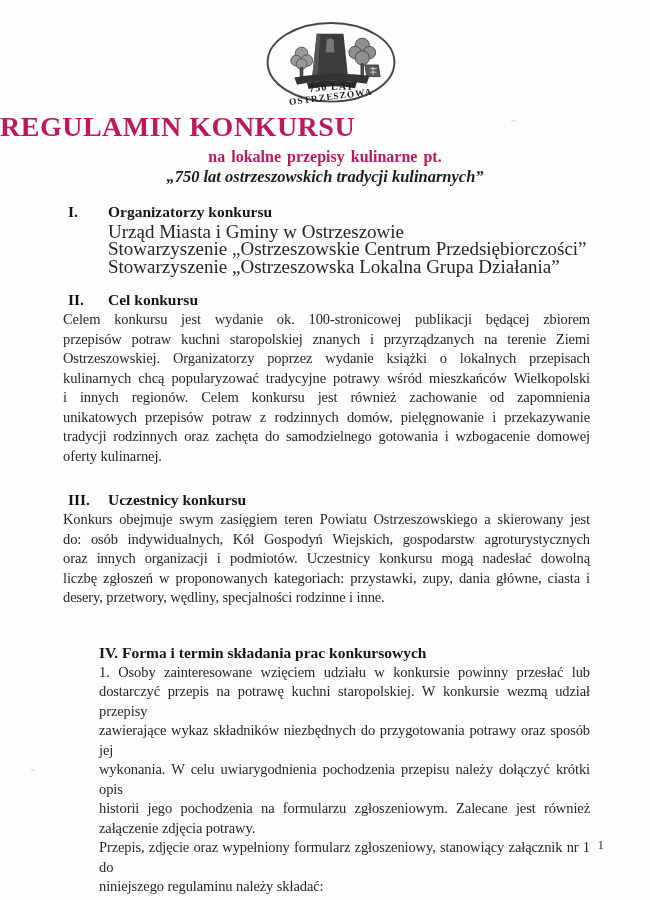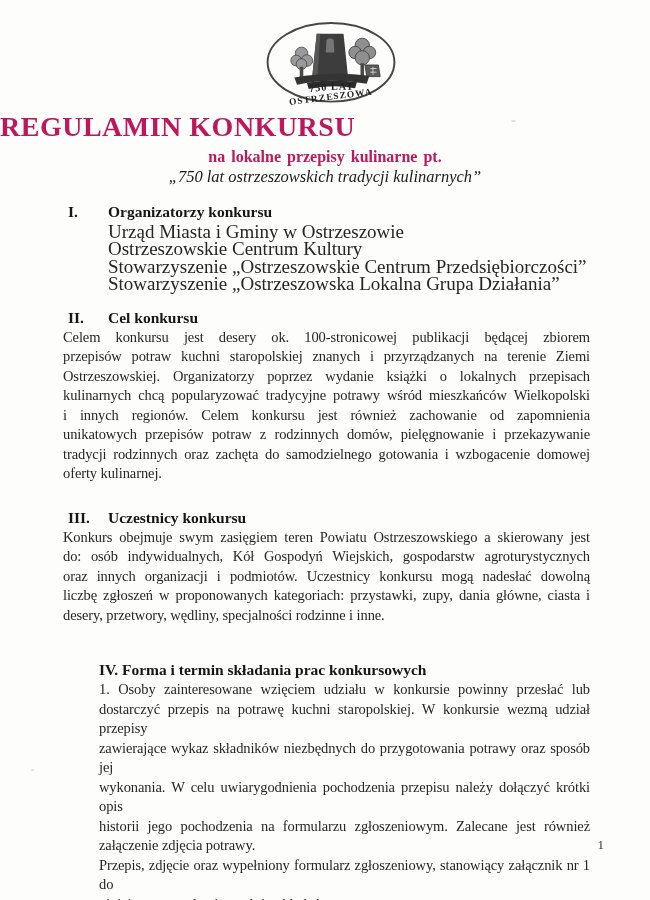--- a/index.html
+++ b/index.html
@@ -37,21 +37,21 @@
     text-align: center;
     font-size: 16px;
     font-weight: bold;
     color: #be185d;
     line-height: 19px;
     word-spacing: 2px;
   }
   .quote {
     text-align: center;
     font-size: 16.5px;
-    font-weight: normal;
+    font-weight: bold;
     font-style: italic;
     color: #1c1c1c;
     line-height: 22px;
   }
 
   
   .content {
     margin: 14px 60px 0 63px;
     width: 527px;
   }
@@ -151,33 +151,32 @@
 
   <div class="content">
 
     <div class="sec1">
       <div class="sec-head">
         <span class="sec-num">I.</span>
         <span>Organizatorzy konkursu</span>
       </div>
       <div class="org-list">
           <div class="tline">Urząd Miasta i Gminy w Ostrzeszowie</div>
-          <div class="tline">Ostrzeszowskie Centrum Kultury</div>
           <div class="tline">Stowarzyszenie „Ostrzeszowskie Centrum Przedsiębiorczości”</div>
           <div class="tline last">Stowarzyszenie „Ostrzeszowska Lokalna Grupa Działania”</div>
         </div>
     </div>
 
     <div class="sec2">
       <div class="sec-head">
         <span class="sec-num">II.</span>
         <span>Cel konkursu</span>
       </div>
       <div class="para jlines">
-          <div class="tline">Celem konkursu jest desery ok. 100-stronicowej publikacji będącej zbiorem</div>
+          <div class="tline">Celem konkursu jest wydanie ok. 100-stronicowej publikacji będącej zbiorem</div>
           <div class="tline">przepisów potraw kuchni staropolskiej znanych i przyrządzanych na terenie Ziemi</div>
           <div class="tline">Ostrzeszowskiej. Organizatorzy poprzez wydanie książki o lokalnych przepisach</div>
           <div class="tline">kulinarnych chcą popularyzować tradycyjne potrawy wśród mieszkańców Wielkopolski</div>
           <div class="tline">i innych regionów. Celem konkursu jest również zachowanie od zapomnienia</div>
           <div class="tline">unikatowych przepisów potraw z rodzinnych domów, pielęgnowanie i przekazywanie</div>
           <div class="tline">tradycji rodzinnych oraz zachęta do samodzielnego gotowania i wzbogacenie domowej</div>
           <div class="tline last">oferty kulinarnej.</div>
         </div>
     </div>
 

